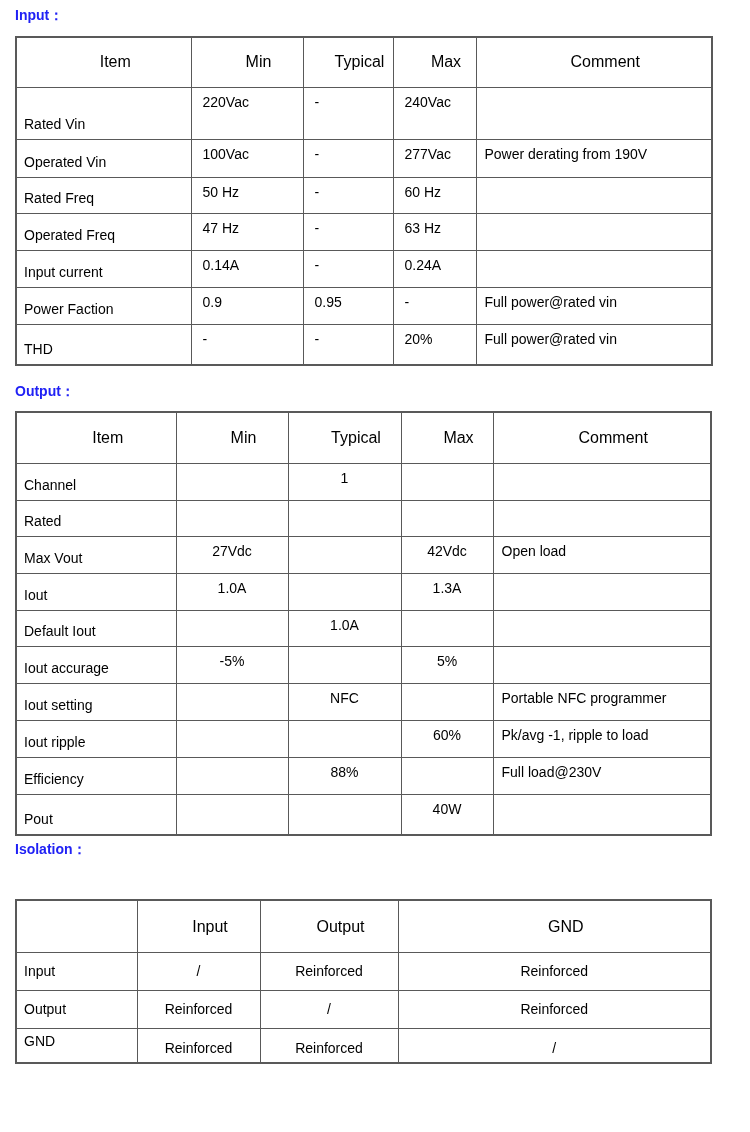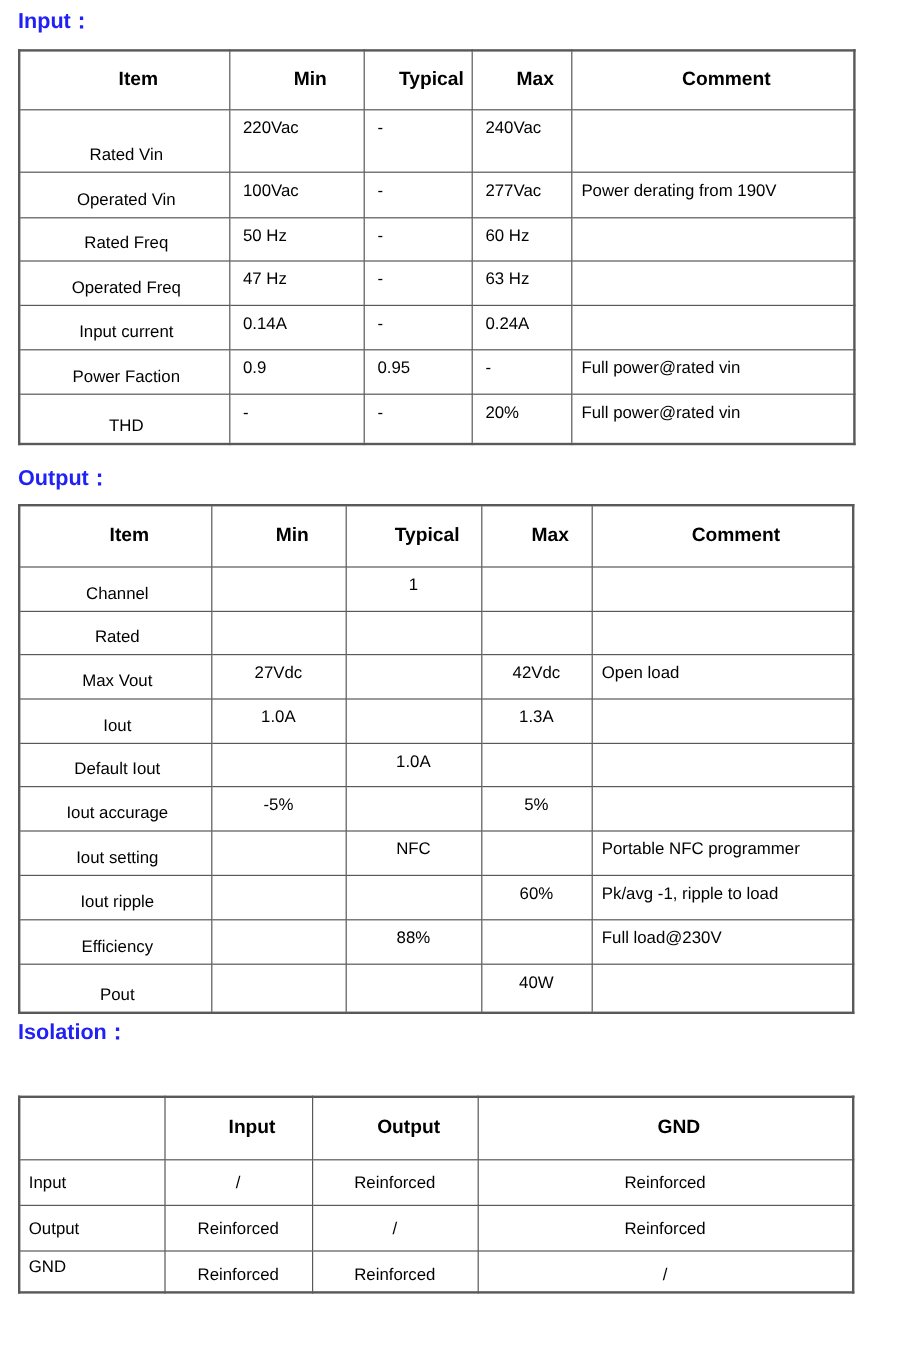--- a/index.html
+++ b/index.html
@@ -8,21 +8,21 @@
     background: #ffffff;
   }
   body {
     width: 750px;
     height: 1132px;
     font-family: "Liberation Sans", sans-serif;
     color: #000000;
     overflow: hidden;
   }
   .heading {
-    font-size: 18px;
+    font-size: 14px;
     font-weight: bold;
     color: #2021f5;
     margin: 0 0 0 15px;
     line-height: 1.15;
   }
   .h-input { padding-top: 7px; }
   .h-output { margin-top: 17px; }
   .h-iso { margin-top: 5px; }
 
   table.spec {
@@ -35,21 +35,21 @@
   .tbl-output { margin-top: 12px; }
   .tbl-iso    { margin-top: 42px; }
 
   th, td {
     border: 1px solid #595959;
     font-size: 14px;
     overflow: hidden;
     white-space: nowrap;
   }
   thead th {
-    font-weight: bold;
+    font-weight: normal;
     font-size: 16px;
     text-align: center;
     vertical-align: middle;
     color: #000;
     padding-left: 24px;
   }
   .tbl-input thead tr  { height: 50px; }
   .tbl-output thead tr { height: 51px; }
   .tbl-iso thead tr    { height: 52px; }
 
@@ -63,21 +63,21 @@
   .tbl-output tbody tr:nth-child(2)  { height: 36px; padding-left: 39px; }
   .tbl-output tbody tr:nth-child(5)  { height: 36px; }
   .tbl-output tbody tr:nth-child(10) { height: 41px; }
 
   .tbl-iso tbody tr { height: 38px; }
   .tbl-iso tbody tr:nth-child(3) { height: 35px; }
 
   
   td.col-item {
     vertical-align: bottom;
-    text-align: center;
+    text-align: left;
     padding: 2px 4px 7px 7px;
   }
   
   .tbl-input td.col-min,
   .tbl-input td.col-typical,
   .tbl-input td.col-max {
     vertical-align: top;
     text-align: left;
     padding: 6px 2px 2px 11px;
   }

